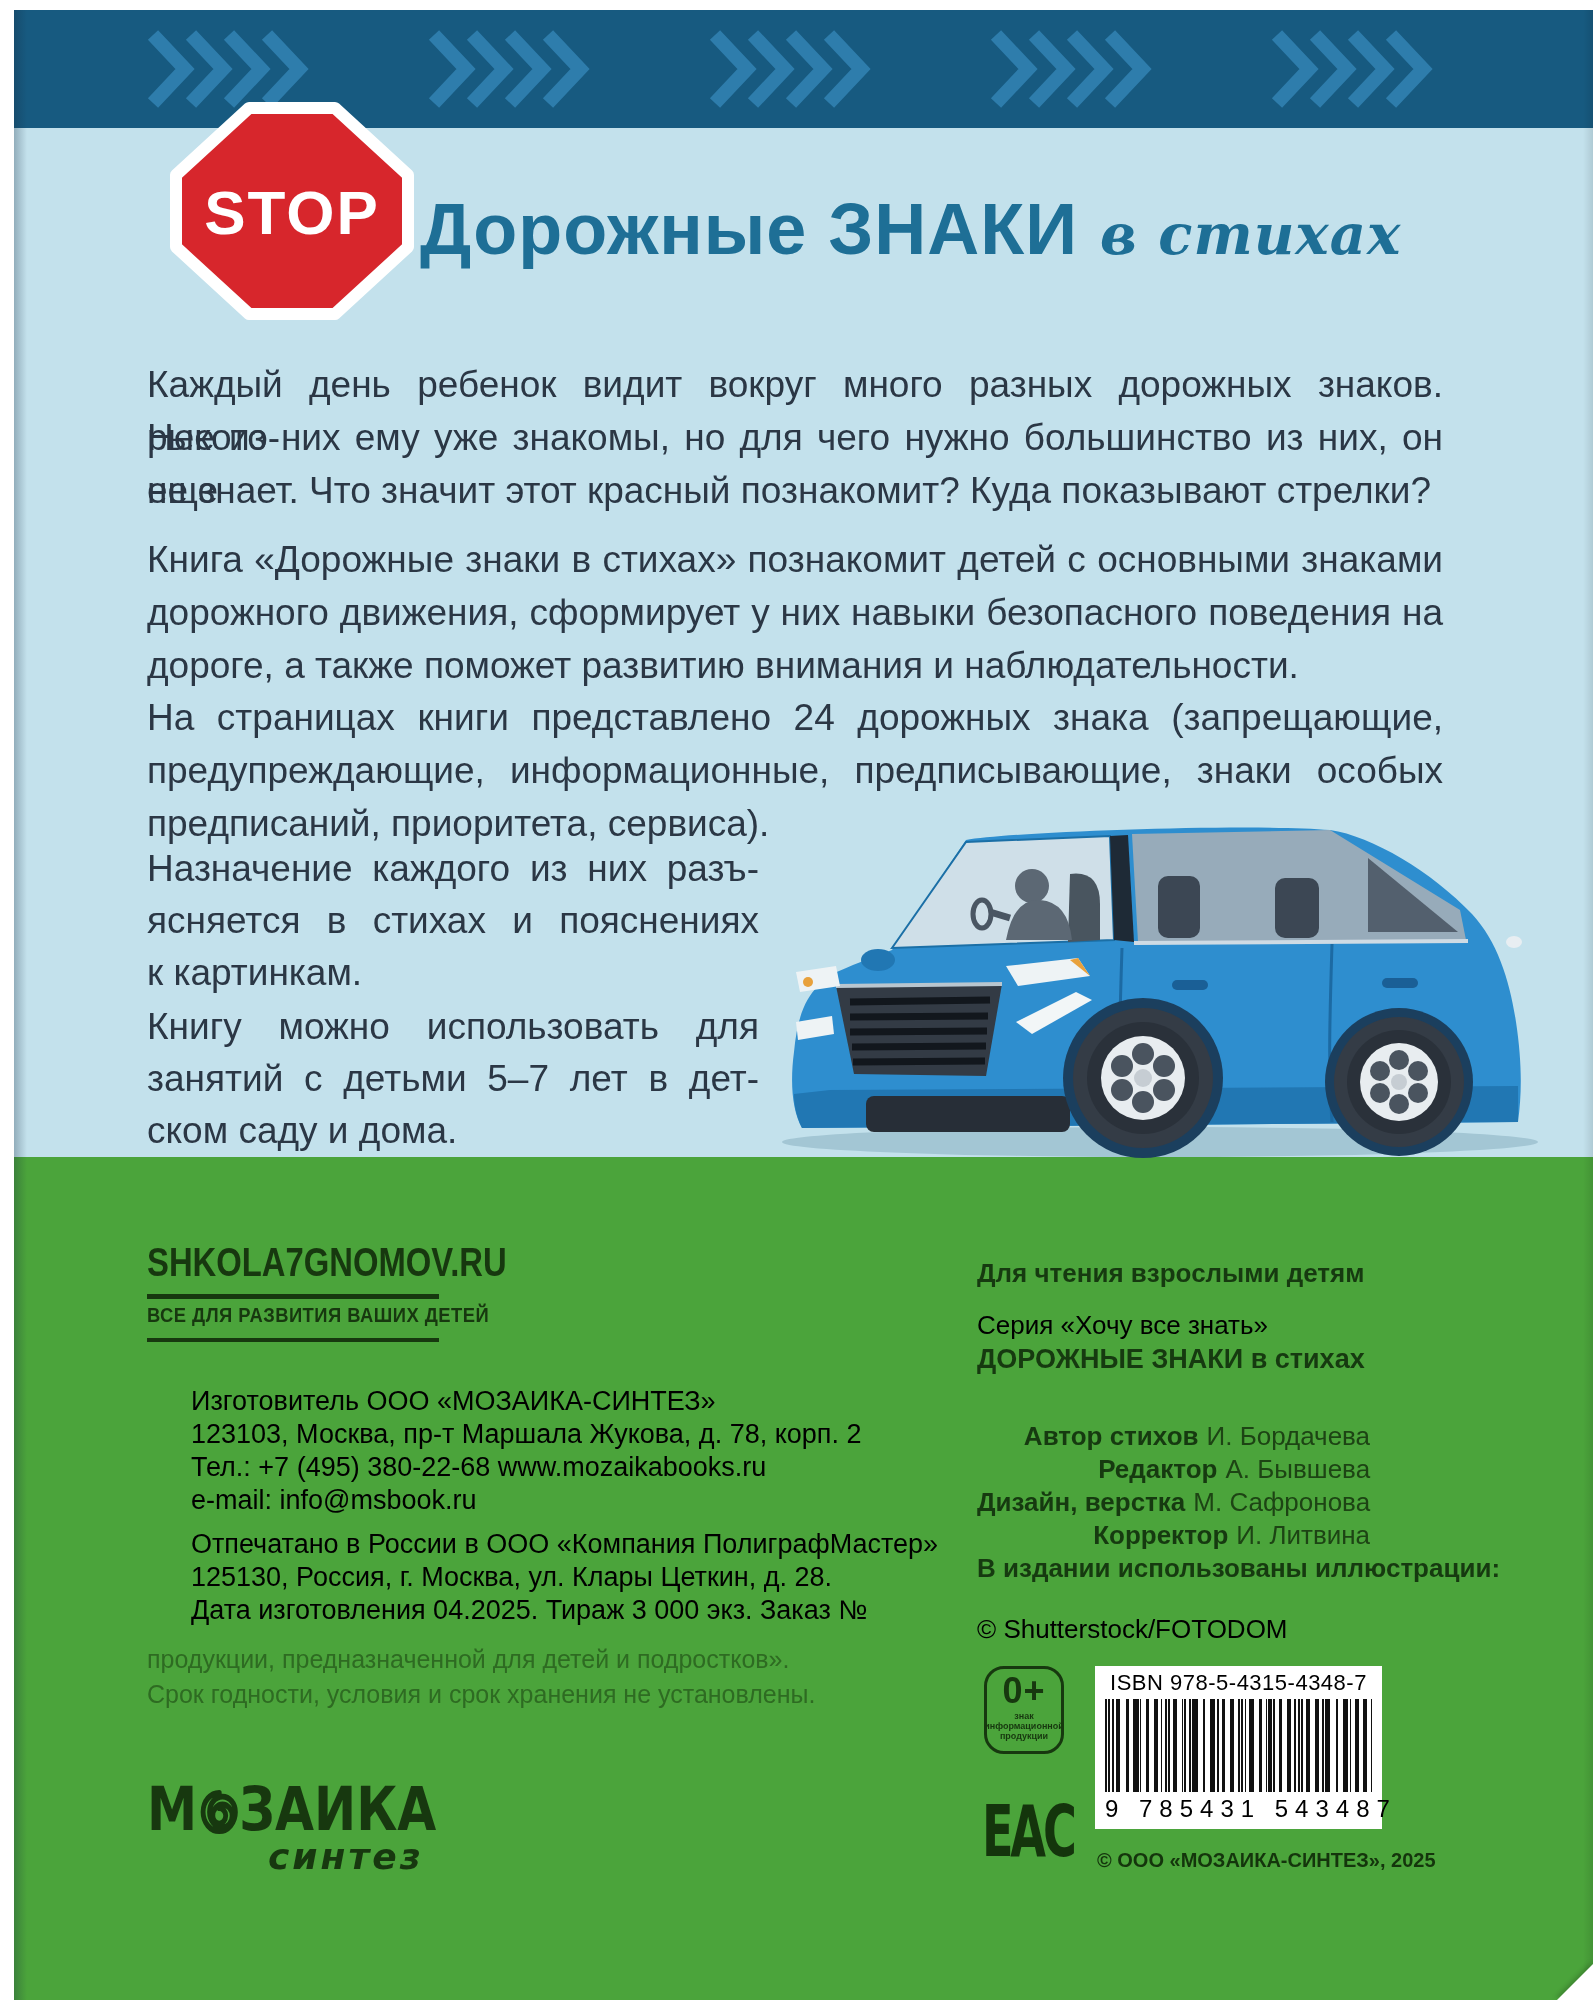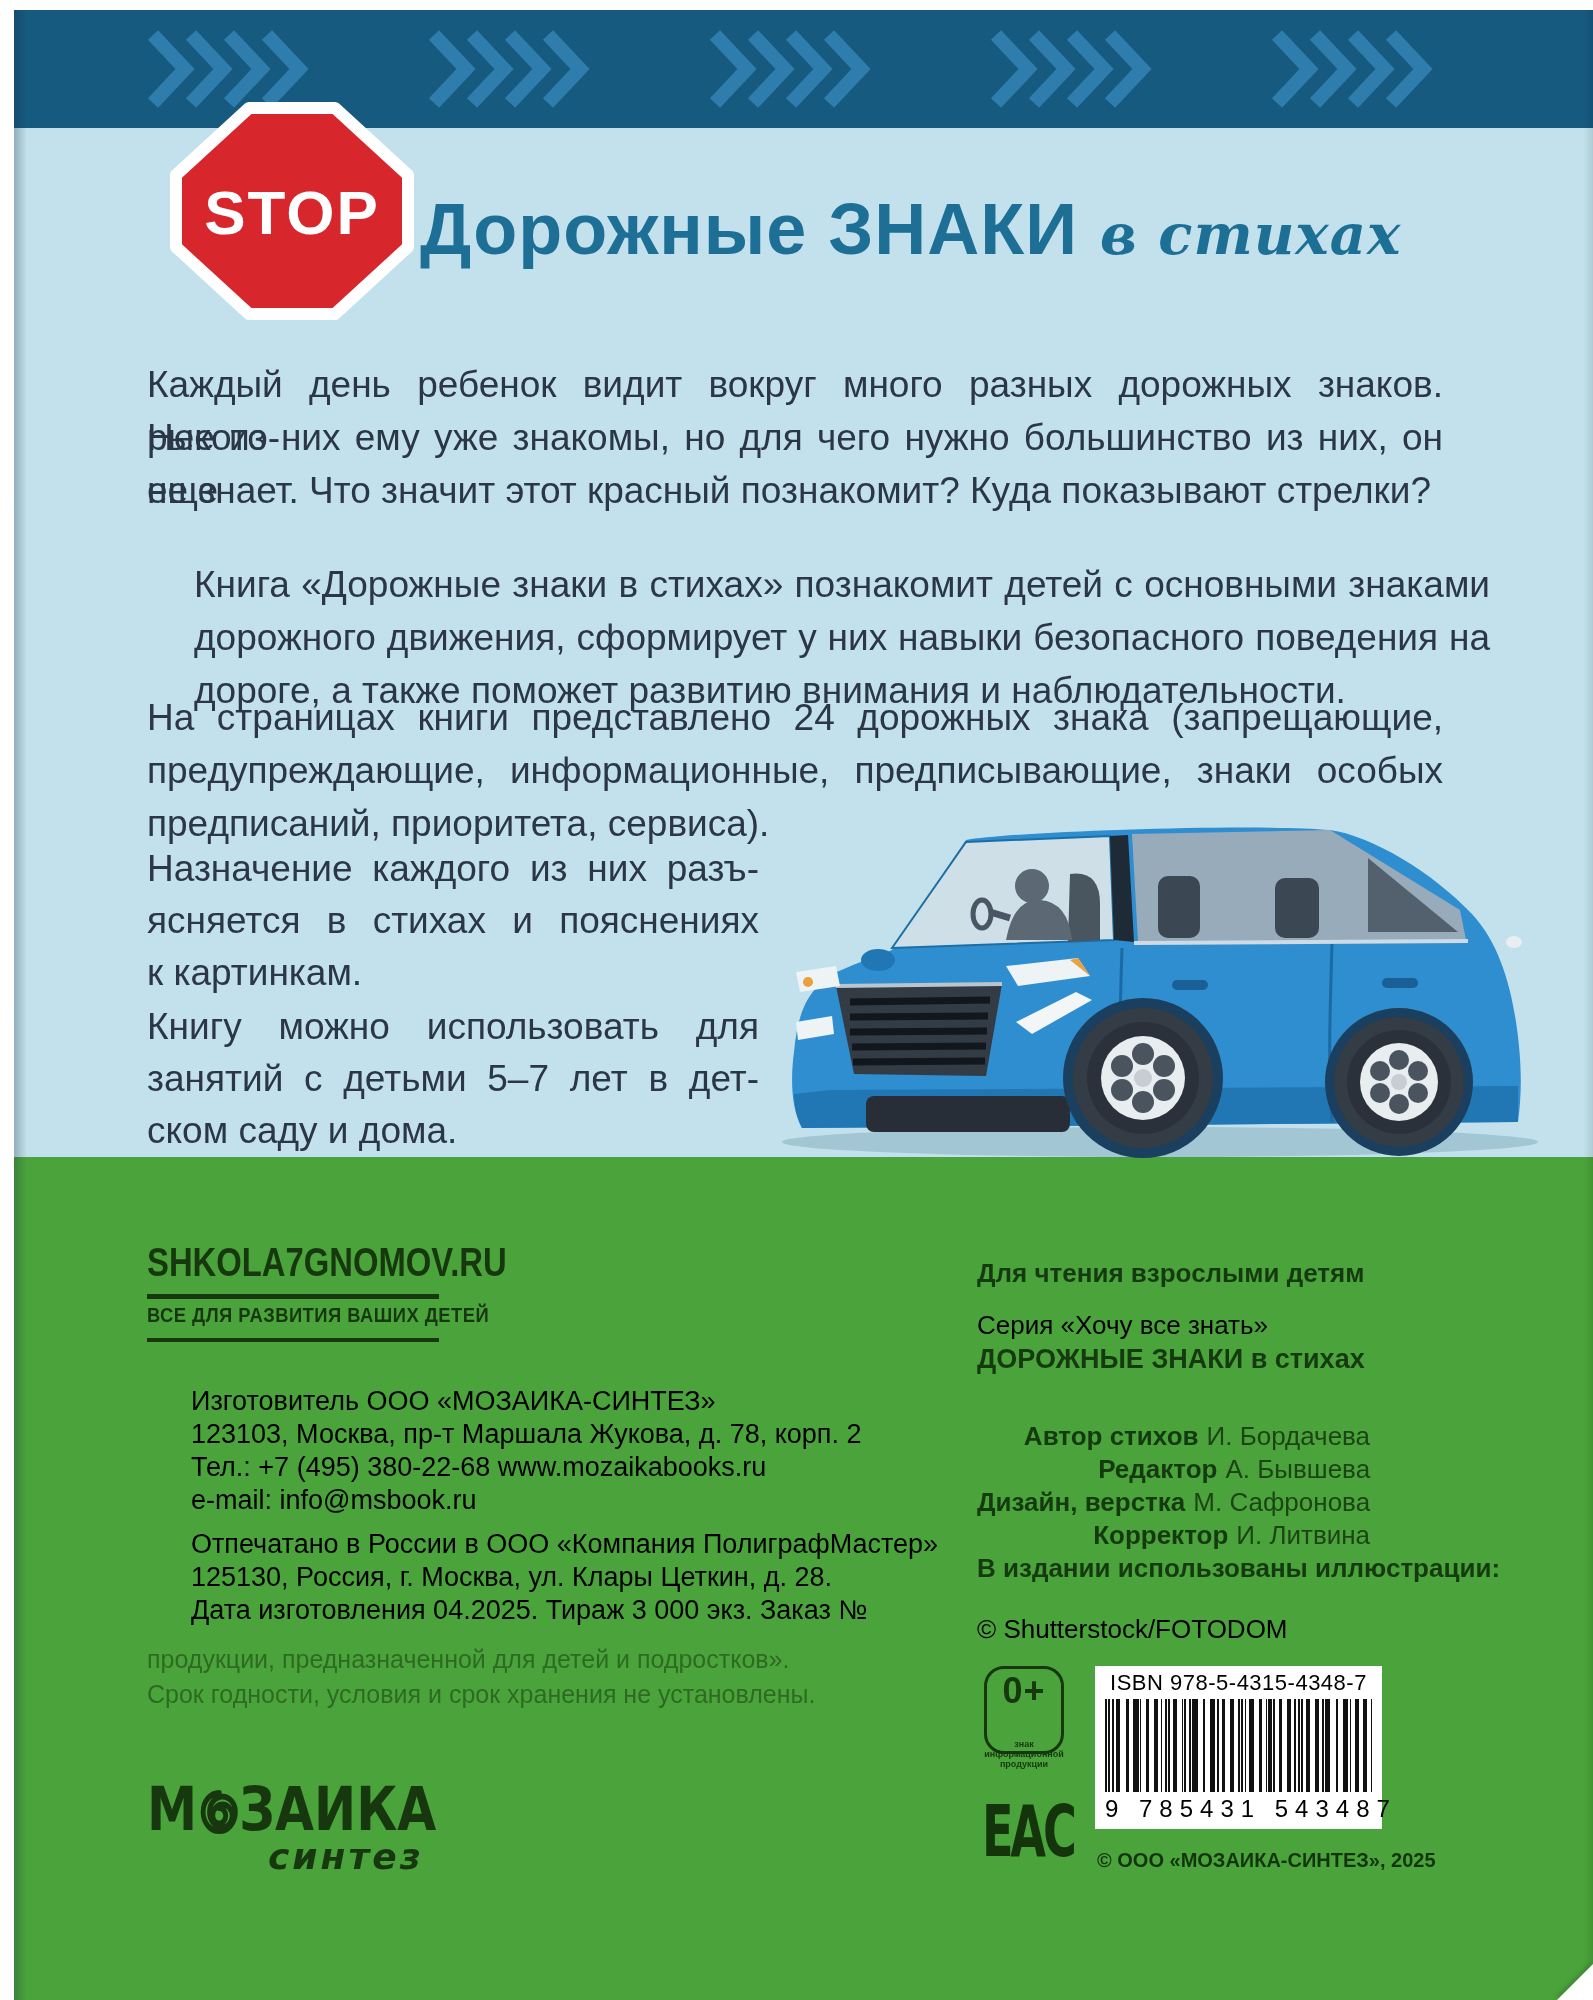--- a/index.html
+++ b/index.html
@@ -50,21 +50,21 @@
           font-family:"DejaVu Sans",sans-serif;letter-spacing:3px;}
 
   .rcol{left:977px;font-size:26px;}
   .credit-row{height:33px;line-height:33px;white-space:nowrap;text-align:right;}
   .credit-row .val{margin-left:8px;font-weight:normal;color:#1d4414;}
 
   
   .age-badge{left:984px;top:1666px;width:80px;height:88px;border:3px solid #17380f;border-radius:20px;
              box-sizing:border-box;display:flex;flex-direction:column;align-items:center;color:#17380f;}
   .age-big{font-size:36px;font-weight:bold;line-height:40px;margin-top:2px;letter-spacing:1px;}
-  .age-cap{font-size:9px;font-weight:bold;line-height:10px;text-align:center;margin-top:28px;}
+  .age-cap{font-size:9px;font-weight:bold;line-height:10px;text-align:center;}
 
   .eac{left:984px;top:1790px;width:82px;text-align:center;font-family:"DejaVu Sans",sans-serif;
        font-size:44px;font-weight:bold;color:#14350c;letter-spacing:-3px;
        transform:scale(1.05,1.6);transform-origin:center top;}
 
   
   .barcode-box{left:1095px;top:1666px;width:287px;height:163px;background:#ffffff;
                box-sizing:border-box;padding:4px 10px 6px 10px;display:flex;flex-direction:column;}
   .isbn{font-size:22px;color:#000;text-align:center;white-space:nowrap;letter-spacing:.5px;}
   .bars{flex:1;margin-top:3px;background-color:#fff;background-image:
@@ -128,21 +128,21 @@
   <div class="layer title-row">
     <span class="title-bold">Дорожные ЗНАКИ</span>
     <span class="title-script">в стихах</span>
   </div>
 
   <div class="layer para wide" style="top:358px;">
     <div class="ln jl">Каждый день ребенок видит вокруг много разных дорожных знаков. Некото-</div>
     <div class="ln jl">рые из них ему уже знакомы, но для чего нужно большинство из них, он еще</div>
     <div class="ln">не знает. Что значит этот красный познакомит? Куда показывают стрелки?</div>
   </div>
-  <div class="layer para wide" style="top:558px;margin-left:47px;">
+  <div class="layer para wide" style="top:533px;">
     <div class="ln jl">Книга «Дорожные знаки в стихах» познакомит детей с основными знаками</div>
     <div class="ln jl">дорожного движения, сформирует у них навыки безопасного поведения на</div>
     <div class="ln">дороге, а также поможет развитию внимания и наблюдательности.</div>
   </div>
   <div class="layer para wide" style="top:691px;">
     <div class="ln jl">На страницах книги представлено 24 дорожных знака (запрещающие,</div>
     <div class="ln jl">предупреждающие, информационные, предписывающие, знаки особых</div>
     <div class="ln">предписаний, приоритета, сервиса).</div>
   </div>
   <div class="layer para narrow" style="top:843px;">

